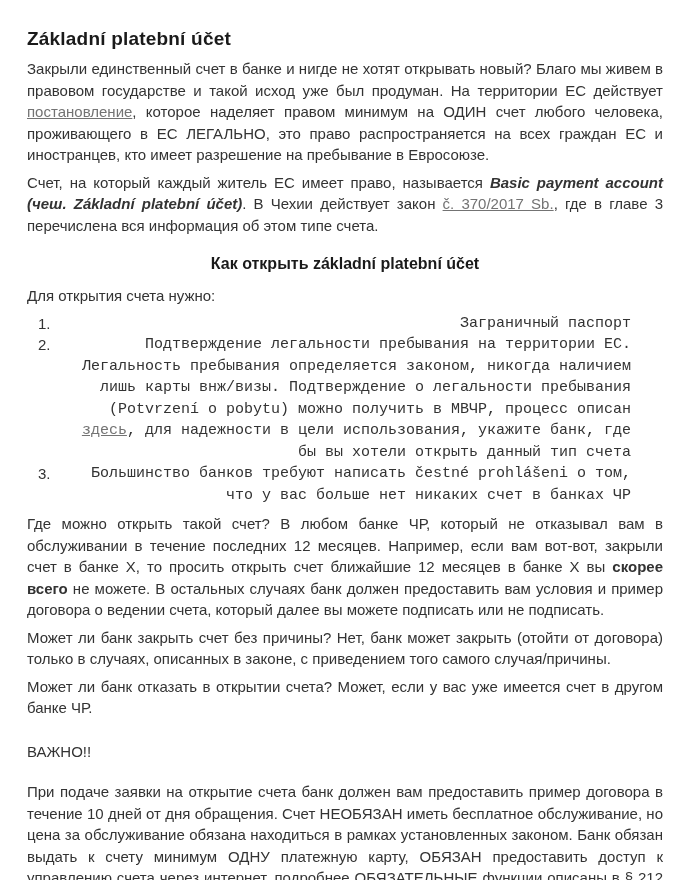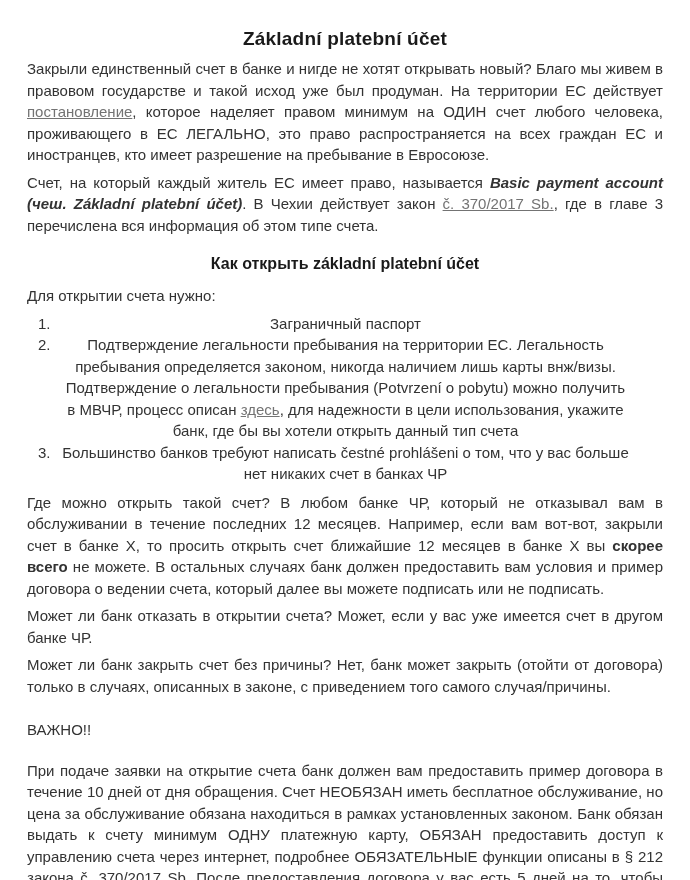--- a/index.html
+++ b/index.html
@@ -9,21 +9,21 @@
     color: #333333;
     font-size: 15px;
     line-height: 21.5px;
   }
   .page { padding: 27px 27px 0 27px; }
   h1.doc-title {
     font-size: 19px;
     line-height: 23px;
     font-weight: bold;
     color: #1a1a1a;
-    text-align: center;
+    text-align: left;
     margin-bottom: 8px;
     letter-spacing: 0.2px;
   }
   h2.section-title {
     font-size: 16px;
     line-height: 26px;
     font-weight: bold;
     color: #1a1a1a;
     text-align: center;
     margin: 0 0 8px 0;
@@ -40,62 +40,63 @@
   .list-intro { text-align: left; margin-bottom: 6px; }
   .olist { margin-bottom: 7px; }
   .li { display: flex; }
   .li .num {
     flex: 0 0 22px;
     margin-left: 11px;
     text-align: left;
   }
   .li .txt {
     flex: 1;
-    text-align: center;
+    text-align: right;
     padding-right: 32px;
+    font-family: Liberation Mono, monospace;
   }
   .important-label {
     margin-top: 22px;
     margin-bottom: 19px;
     text-align: left;
   }
 </style>
 </head>
 <body>
 
 <div class="page">
 
   <h1 class="doc-title">Základní platební účet</h1>
 
   <p class="body-p"><span>Закрыли единственный счет в банке и нигде не хотят открывать новый? Благо мы живем в правовом государстве и такой исход уже был продуман. На территории ЕС действует </span><a class="doc-link">постановление</a><span>, которое наделяет правом минимум на ОДИН счет любого человека, проживающего в ЕС ЛЕГАЛЬНО, это право распространяется на всех граждан ЕС и иностранцев, кто имеет разрешение на пребывание в Евросоюзе.</span></p>
 
   <p class="body-p p2-gap"><span>Счет, на который каждый житель ЕС имеет право, называется </span><span class="bi">Basic payment account (чеш. Základní platební účet)</span><span>. В Чехии действует закон </span><a class="doc-link">č. 370/2017 Sb.</a><span>, где в главе 3 перечислена вся информация об этом типе счета.</span></p>
 
   <h2 class="section-title">Как открыть základní platební účet</h2>
 
-  <p class="list-intro">Для открытии счета нужно:</p>
+  <p class="list-intro">Для открытия счета нужно:</p>
 
   <div class="olist">
     <div class="li">
       <span class="num">1.</span>
       <div class="txt">Заграничный паспорт</div>
     </div>
     <div class="li">
       <span class="num">2.</span>
       <div class="txt"><span>Подтверждение легальности пребывания на территории ЕС. Легальность пребывания определяется законом, никогда наличием лишь карты внж/визы. Подтверждение о легальности пребывания (Potvrzení o pobytu) можно получить в МВЧР, процесс описан </span><a class="doc-link">здесь</a><span>, для надежности в цели использования, укажите банк, где бы вы хотели открыть данный тип счета</span></div>
     </div>
     <div class="li">
       <span class="num">3.</span>
       <div class="txt">Большинство банков требуют написать čestné prohlášeni о том, что у вас больше нет никаких счет в банках ЧР</div>
     </div>
   </div>
 
   <p class="body-p"><span>Где можно открыть такой счет? В любом банке ЧР, который не отказывал вам в обслуживании в течение последних 12 месяцев. Например, если вам вот-вот, закрыли счет в банке X, то просить открыть счет ближайшие 12 месяцев в банке X вы </span><span class="bold">скорее всего</span><span> не можете. В остальных случаях банк должен предоставить вам условия и пример договора о ведении счета, который далее вы можете подписать или не подписать.</span></p>
 
+  <p class="body-p">Может ли банк закрыть счет без причины? Нет, банк может закрыть (отойти от договора) только в случаях, описанных в законе, с приведением того самого случая/причины.</p>
+
   <p class="body-p">Может ли банк отказать в открытии счета? Может, если у вас уже имеется счет в другом банке ЧР.</p>
-
-  <p class="body-p">Может ли банк закрыть счет без причины? Нет, банк может закрыть (отойти от договора) только в случаях, описанных в законе, с приведением того самого случая/причины.</p>
 
   <p class="important-label">ВАЖНО!!</p>
 
   <p class="body-p">При подаче заявки на открытие счета банк должен вам предоставить пример договора в течение 10 дней от дня обращения. Счет НЕОБЯЗАН иметь бесплатное обслуживание, но цена за обслуживание обязана находиться в рамках установленных законом. Банк обязан выдать к счету минимум ОДНУ платежную карту, ОБЯЗАН предоставить доступ к управлению счета через интернет, подробнее ОБЯЗАТЕЛЬНЫЕ функции описаны в § 212 закона č. 370/2017 Sb. После предоставления договора у вас есть 5 дней на то, чтобы согласиться с условиями либо не согласиться.</p>
 
 </div>
 
 </body></html>

